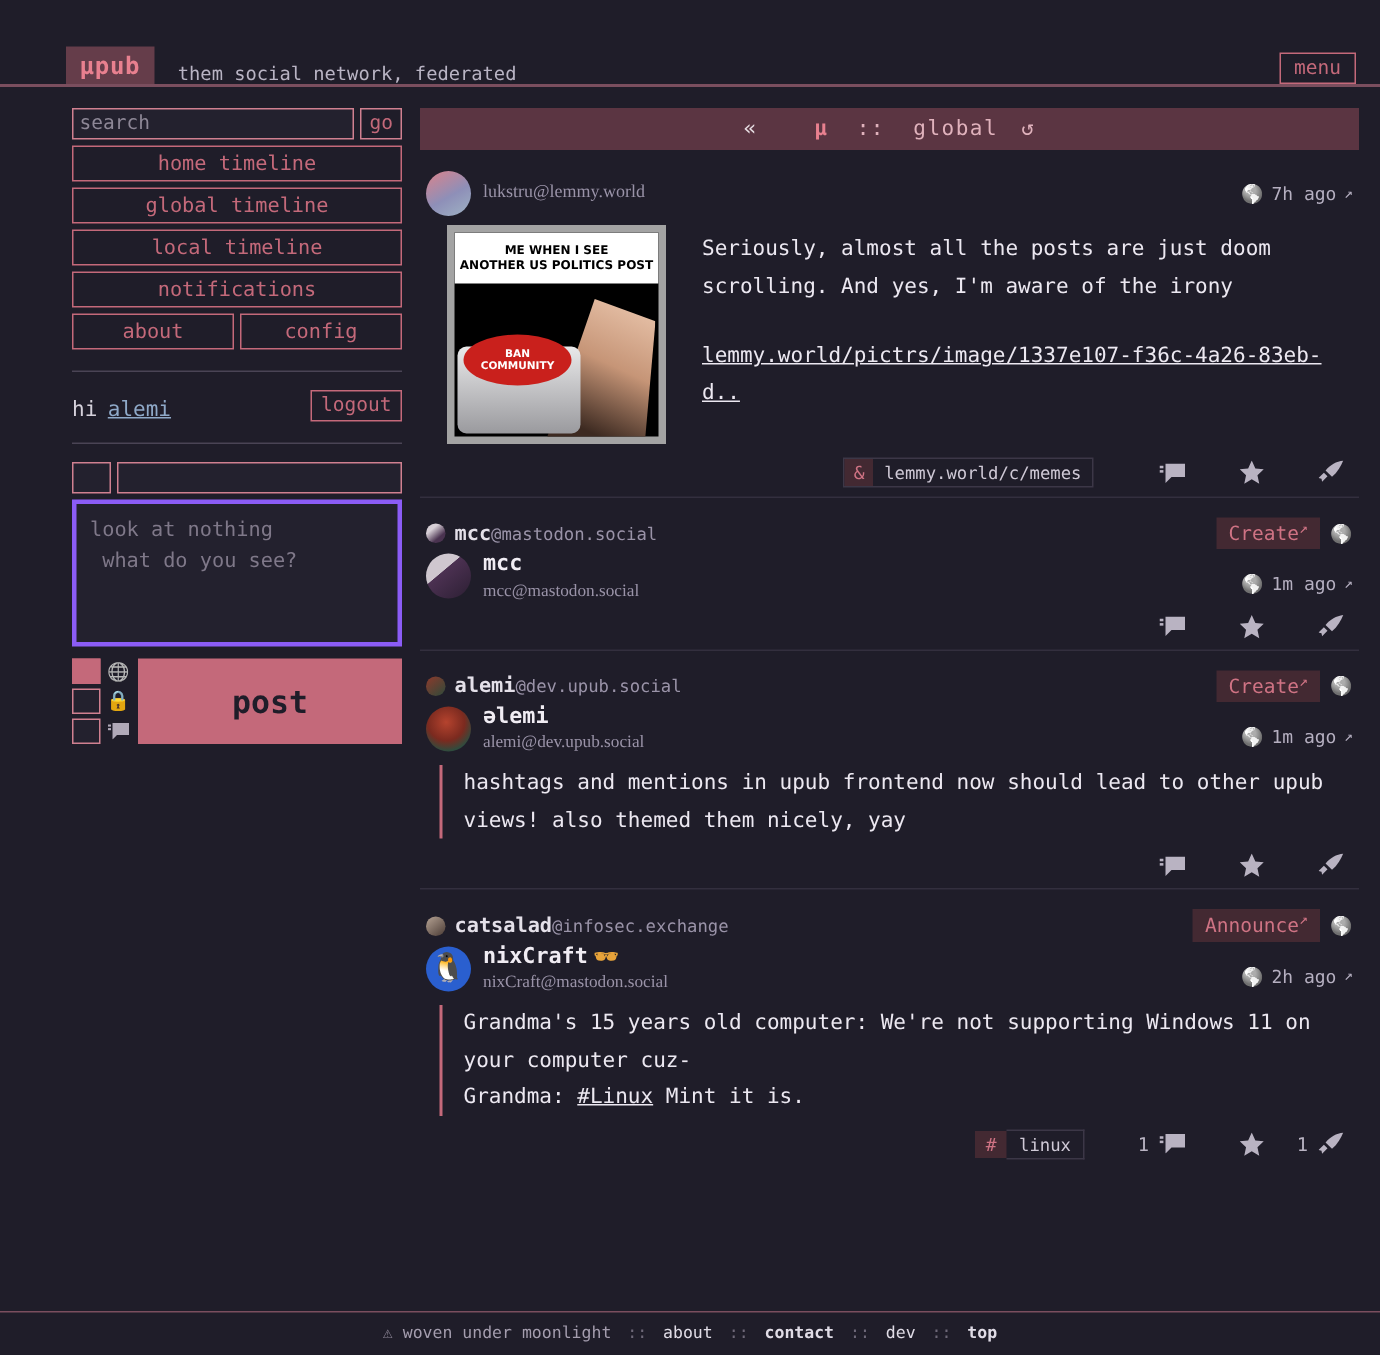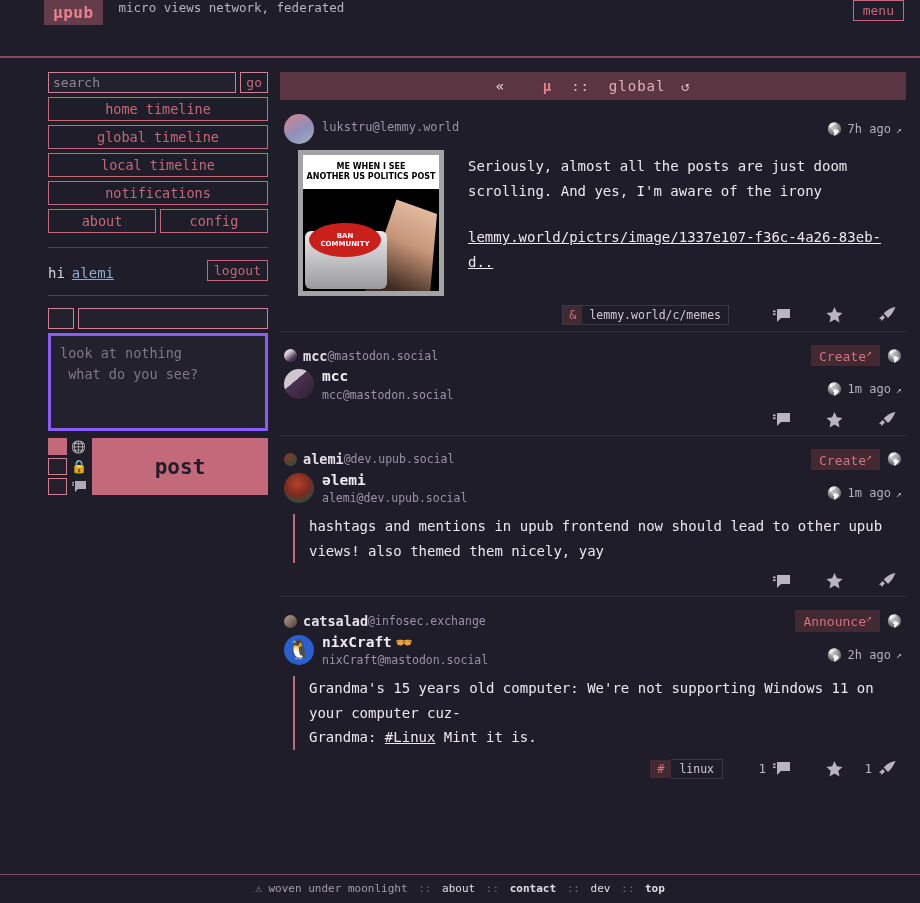--- a/index.html
+++ b/index.html
@@ -10,21 +10,21 @@
     font-family: "DejaVu Sans Mono", "Liberation Mono", monospace;
     overflow: hidden;
   }
   body { font-size: 13px; color: #d6d2dc; }
 
   a { color: #e0dce6; }
 
   
   .topbar {
     height: 58px;
-    display: flex; align-items: flex-start;
+    display: flex; align-items: flex-end;
     padding: 0 16px 0 44px;
     border-bottom: 2px solid #7a4e5e;
     background: #1f1d29;
   }
   .brand {
     background: #653d4a;
     color: #e8808f;
     padding: 3px 9px;
     font-size: 16px;
     font-weight: bold;
@@ -195,21 +195,21 @@
   .av-nix { background: #2a5fcf; }
   .av-nix .peng {
     position: absolute; inset: 0;
     display: flex; align-items: center; justify-content: center;
     color: #fff; font-size: 19px; line-height: 1;
   }
 
   .name-col { flex: 1; min-width: 0; }
   .disp-name { color: #f0ecf3; font-weight: bold; font-size: 14.5px; line-height: 1.2; }
   .verif { color: #e8a33a; font-size: 13px; margin-left: 4px; }
-  .handle { color: #9a93a8; font-size: 11.5px; margin-top: 2px; }
+  .handle { color: #9a93a8; font-size: 11.5px; margin-top: 2px; font-family: Liberation Serif, serif; }
 
   .meta { display: flex; align-items: center; gap: 5px; flex: none; padding-top: 3px; }
   .meta .ts { color: #b5afc0; font-size: 12px; }
   .meta .arr { color: #b5afc0; font-size: 10px; vertical-align: super; }
 
   .globe { font-size: 12px; line-height: 1; filter: grayscale(1) brightness(1.25); }
 
   .body-wrap { display: flex; margin-top: 9px; }
   .quote-bar { width: 2px; background: #c4697a; flex: none; margin-right: 14px; margin-left: 9px; }
   .body-text {
@@ -287,21 +287,21 @@
   .scroll-nub {
     position: absolute; left: 392px; bottom: 25px;
     width: 24px; height: 3px; background: #4b4354;
   }
 </style>
 </head>
 <body>
 
 <div class="topbar">
   <span class="brand">µpub</span>
-  <span class="tagline">micro views network, federated</span>
+  <span class="tagline">them social network, federated</span>
   <span class="topbar-spacer"></span>
   <button class="menu-btn">menu</button>
 </div>
 
 <div class="layout">
 
   <div class="sidebar">
 
     <div class="search-row">
       <input class="search-input" placeholder="search" style="">

